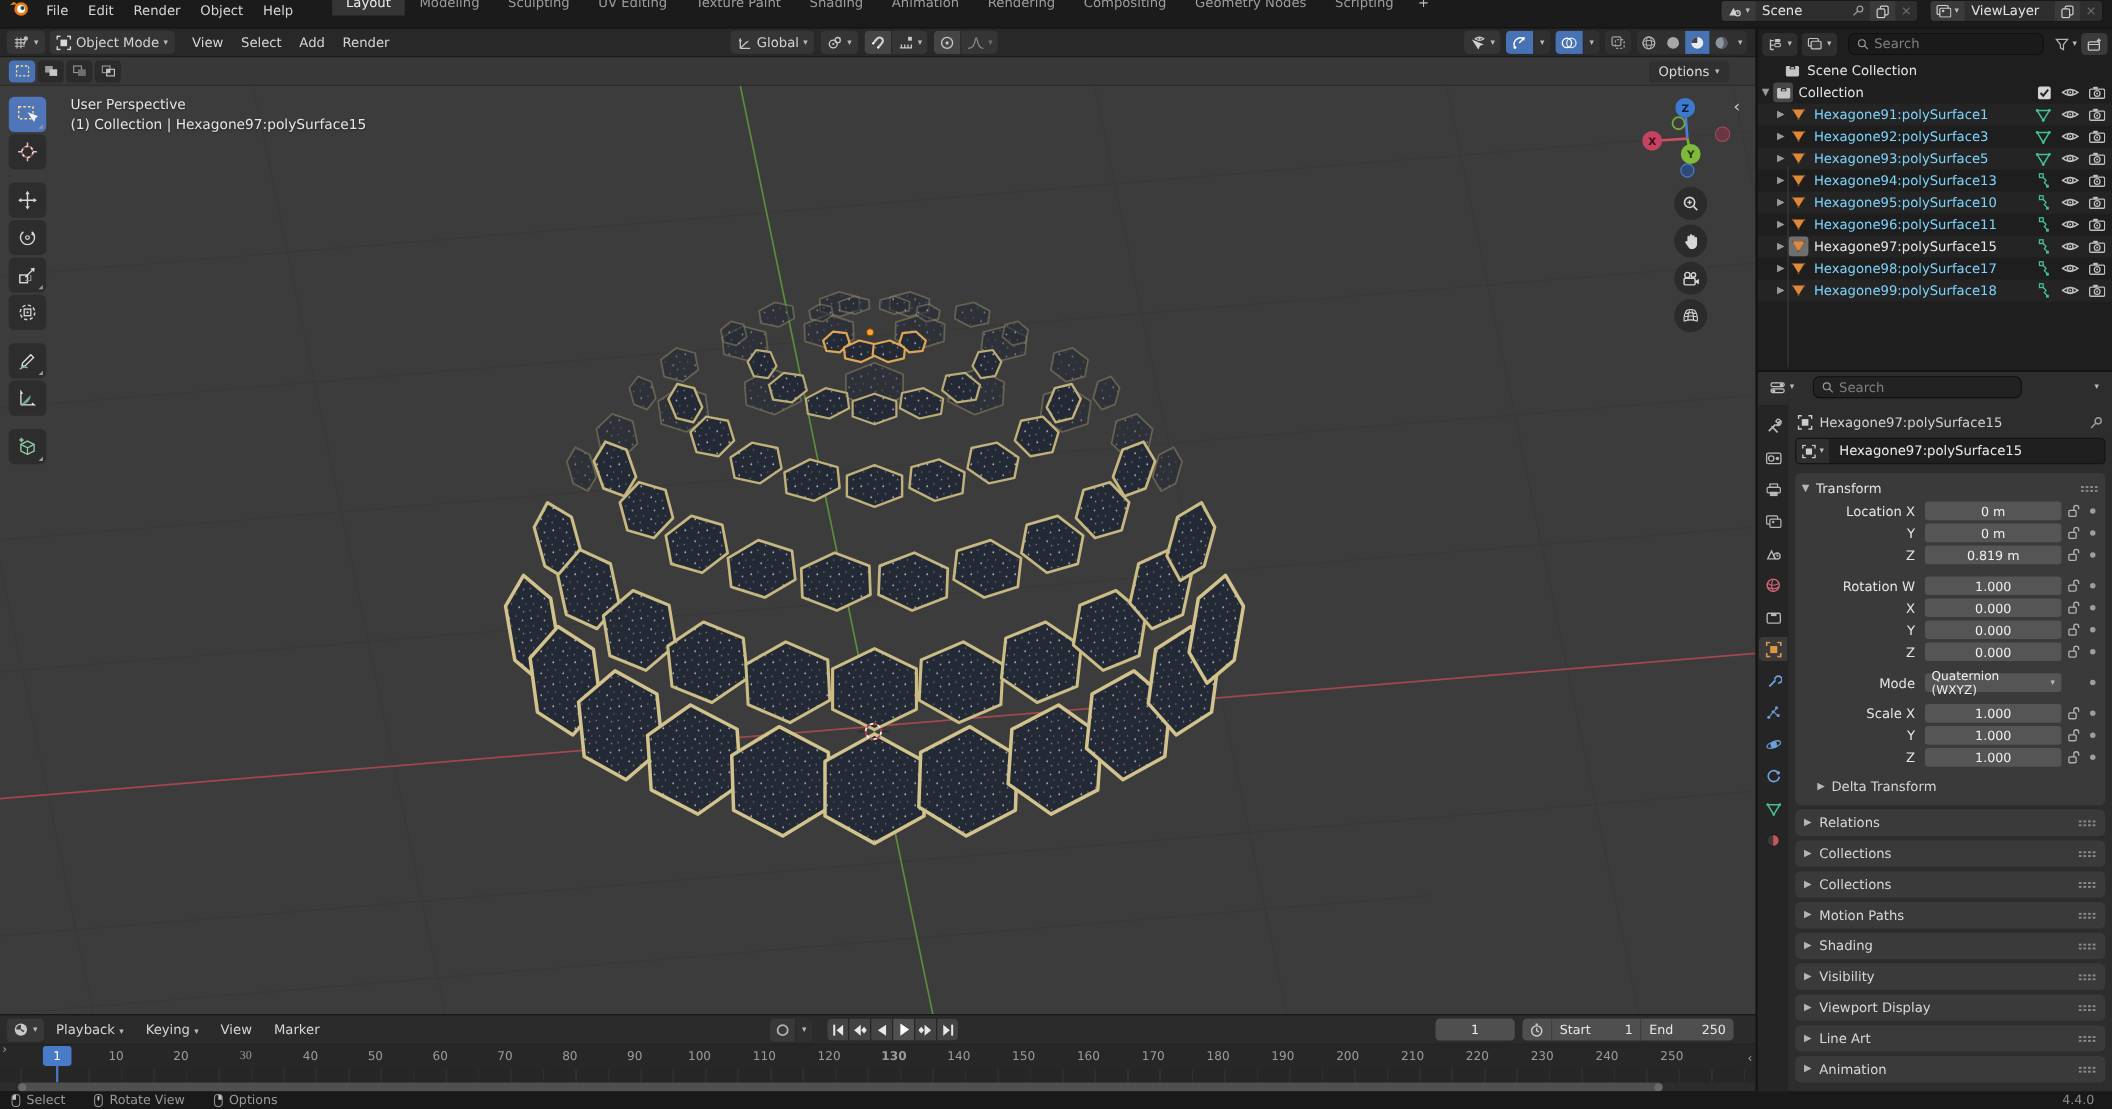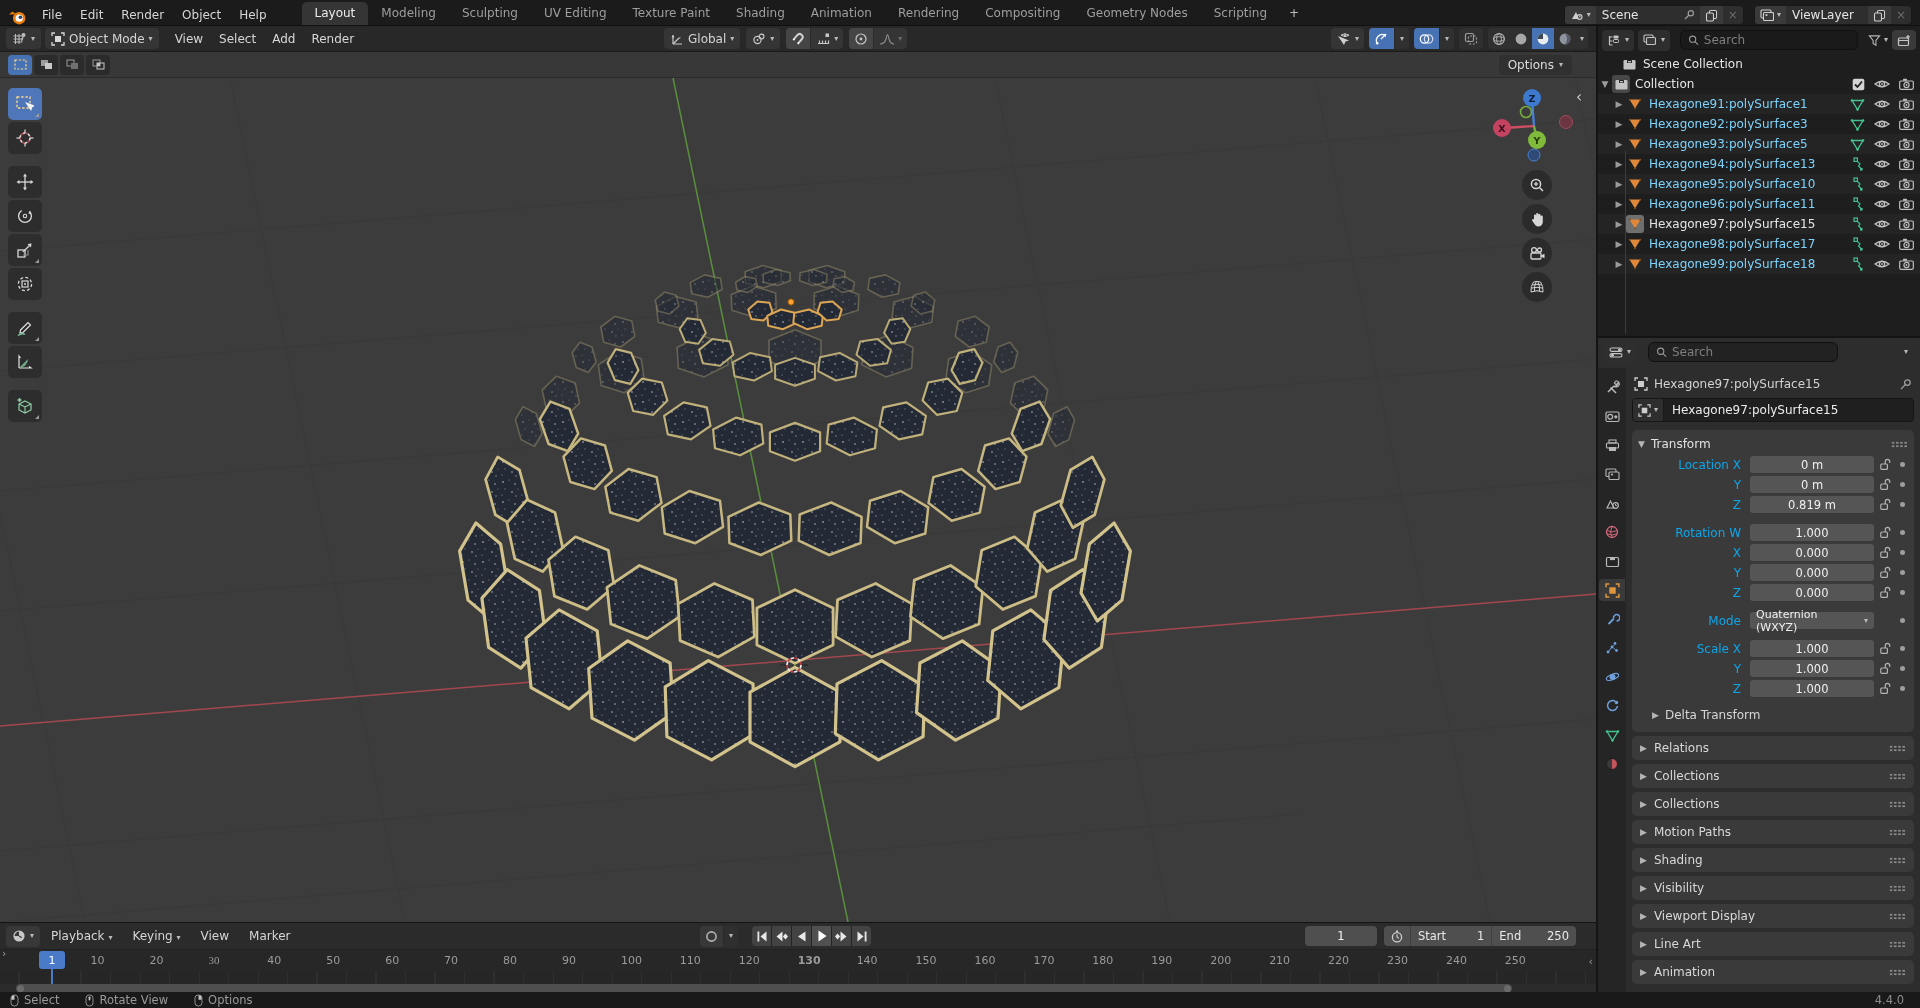--- a/index.html
+++ b/index.html
@@ -2,21 +2,21 @@
 <html><head>
 <meta charset="utf-8">
 <style>
 *{box-sizing:border-box;margin:0;padding:0}
 html,body{background:#0e0e0e}
 #app{position:relative;width:1920px;height:1008px;background:#1d1d1d;overflow:hidden;
   font-family:"DejaVu Sans","Liberation Sans",sans-serif;font-size:12px;color:#d4d4d4;}
 
 
 .topbar{position:absolute;left:0;top:0;width:1920px;height:26px;background:#1b1b1b;
-  display:flex;align-items:flex-end;padding:0 8px;border-bottom:1px solid #101010}
+  display:flex;align-items:flex-start;padding:0 8px;border-bottom:1px solid #101010}
 .menu{padding:3px 9px;color:#d6d6d6;border-radius:3px;cursor:default;white-space:nowrap}
 .tabs{display:flex;align-items:flex-end;height:14px;margin-left:26px}
 .tab{padding:4px 13px 5px;color:#9e9e9e;font-size:12px;border-radius:5px 5px 0 0;white-space:nowrap}
 .tab.active{background:#353535;color:#ececec}
 .tab.addtab{color:#bdbdbd;padding:4px 9px 5px}
 .idblock{display:flex;align-items:center;height:20px;background:#2e2e2e;border:1px solid #181818;
   border-radius:4px;margin-left:10px;overflow:hidden}
 .idblock .seg{display:flex;align-items:center;gap:3px;padding:0 5px;height:100%}
 .idblock .seg.light{background:#3a3a3a}
 .idblock .name{min-width:82px;color:#e4e4e4;padding:0 6px}
@@ -68,21 +68,21 @@
 
 .gizmo{position:absolute;left:1488px;top:8px}
 .navcol{position:absolute;left:1522px;top:92px;display:flex;flex-direction:column;gap:4px}
 .navbtn{width:30px;height:30px;border-radius:50%;background:rgba(38,38,38,.78);
   display:flex;align-items:center;justify-content:center}
 
 
 .timeline{position:absolute;left:0;top:922px;width:1596px;height:70px;background:#2b2b2b;border-top:1px solid #141414}
 .tl-header{position:relative;height:26px;display:flex;align-items:center;padding:0 6px;gap:2px}
 .tl-ruler{position:relative;height:22px;background:#272727;border-top:1px solid #222}
-.tick{position:absolute;top:4px;width:30px;color:#9b9b9b;font-size:11px}
+.tick{position:absolute;top:4px;width:30px;text-align:center;color:#9b9b9b;font-size:11px}
 .playhead{position:absolute;top:1px;width:26px;height:18px;background:#4a7bc8;border-radius:3px;
   color:#fff;font-size:11px;display:flex;align-items:center;justify-content:center}
 .playline{position:absolute;top:19px;width:2px;height:34px;background:#4a7bc8}
 .tl-tracks{position:relative;height:13px;background:#232323;
   background-image:repeating-linear-gradient(90deg,#262626 0 28px,#2e2e2e 28px 29.5px);background-position:23px 0}
 .tl-scroll{position:relative;height:9px;margin:0 0}
 .scrollbar{position:absolute;left:16px;top:0;width:1496px;height:9px;background:#4f4f4f;border-radius:5px}
 .scrollbar:before,.scrollbar:after{content:"";position:absolute;top:1px;width:7px;height:7px;border-radius:50%;background:#6b6b6b}
 .scrollbar:before{left:1px}.scrollbar:after{right:1px}
 .tl-right-widgets{position:absolute;top:3px;height:20px;display:flex;align-items:center}
@@ -137,21 +137,21 @@
 .namefield{display:flex;align-items:center;height:24px;background:#1f1f1f;border:1px solid #151515;
   border-radius:4px;overflow:hidden;margin:2px 2px 8px}
 .namefield .pre{display:flex;align-items:center;gap:3px;background:#2e2e2e;height:100%;padding:0 5px;border-right:1px solid #191919}
 .namefield input{flex:1;background:transparent;border:0;outline:0;color:#ececec;padding:0 8px;
   font-family:inherit;font-size:12px}
 .panel{background:#3a3a3a;border-radius:5px;margin:0 2px 4px;padding:4px 6px 6px}
 .panel-h{display:flex;align-items:center;gap:6px;height:20px;color:#e2e2e2}
 .dragdots{margin-left:auto;width:17px;height:7px;
   background-image:radial-gradient(#8a8a8a 1px,transparent 1.1px);background-size:4.2px 3.5px}
 .trow{display:flex;align-items:center;height:19px;margin:1px 0}
-.tlabel{width:112px;text-align:right;padding-right:9px;color:#0ea5e9;white-space:nowrap}
+.tlabel{width:112px;text-align:right;padding-right:9px;color:#e5e5e5;white-space:nowrap}
 .tval{width:124px;height:17px;background:#555555;border-radius:3px;color:#f0f0f0;font-size:11.5px;
   display:flex;align-items:center;justify-content:center;gap:4px}
 .tval.drop{justify-content:space-between;padding:0 6px;font-size:11px}
 .tlock{width:22px;display:flex;justify-content:center}
 .tdot{width:5px;height:5px;border-radius:50%;background:#9e9e9e;margin-left:4px}
 .tgap{height:7px}
 .tdelta{display:flex;align-items:center;gap:6px;color:#d5d5d5;height:22px;padding-left:14px;margin-top:6px}
 .cpanel{display:flex;align-items:center;gap:7px;height:24px;background:#3a3a3a;border-radius:5px;
   margin:0 2px 4px;padding:0 8px;color:#d8d8d8}
 .caret9{font-size:9px;color:#b5b5b5;line-height:1}
@@ -529,20 +529,24 @@
       <line x1="-14" y1="0" x2="-8" y2="0" stroke="#2c2c2c" stroke-width="1.6"></line>
       <line x1="8" y1="0" x2="14" y2="0" stroke="#2c2c2c" stroke-width="1.6"></line>
       <line x1="0" y1="-14" x2="0" y2="-8" stroke="#2c2c2c" stroke-width="1.6"></line>
       <line x1="0" y1="8" x2="0" y2="14" stroke="#2c2c2c" stroke-width="1.6"></line>
       <circle r="7" fill="none" stroke="#ececec" stroke-width="1.7" stroke-dasharray="3.66 3.66"></circle>
       <circle r="7" fill="none" stroke="#c23a40" stroke-width="1.7" stroke-dasharray="3.66 3.66" stroke-dashoffset="3.66"></circle>
     </g>
     <circle cx="791" cy="224" r="3.2" fill="#ffa133" stroke="#7d4a00"></circle>
   </svg>
 
+  <div class="vp-overlay">
+    <div>User Perspective</div>
+    <div>(1) Collection | Hexagone97:polySurface15</div>
+  </div>
   <span class="npanel-arrow">‹</span>
 
   <div class="toolbar">
     <div class="tool active sub">
       <svg width="18" height="16" viewBox="0 0 18 16">
             <rect x="1" y="1" width="13" height="11" fill="none" stroke="#ffd78a" stroke-width="1.3" stroke-dasharray="2.4 1.8"></rect>
             <path d="M9 6 L15 15 L16.5 11 L20 10 Z" fill="#f2f2f2"></path>
           </svg>
     </div>
     <div class="tool">

